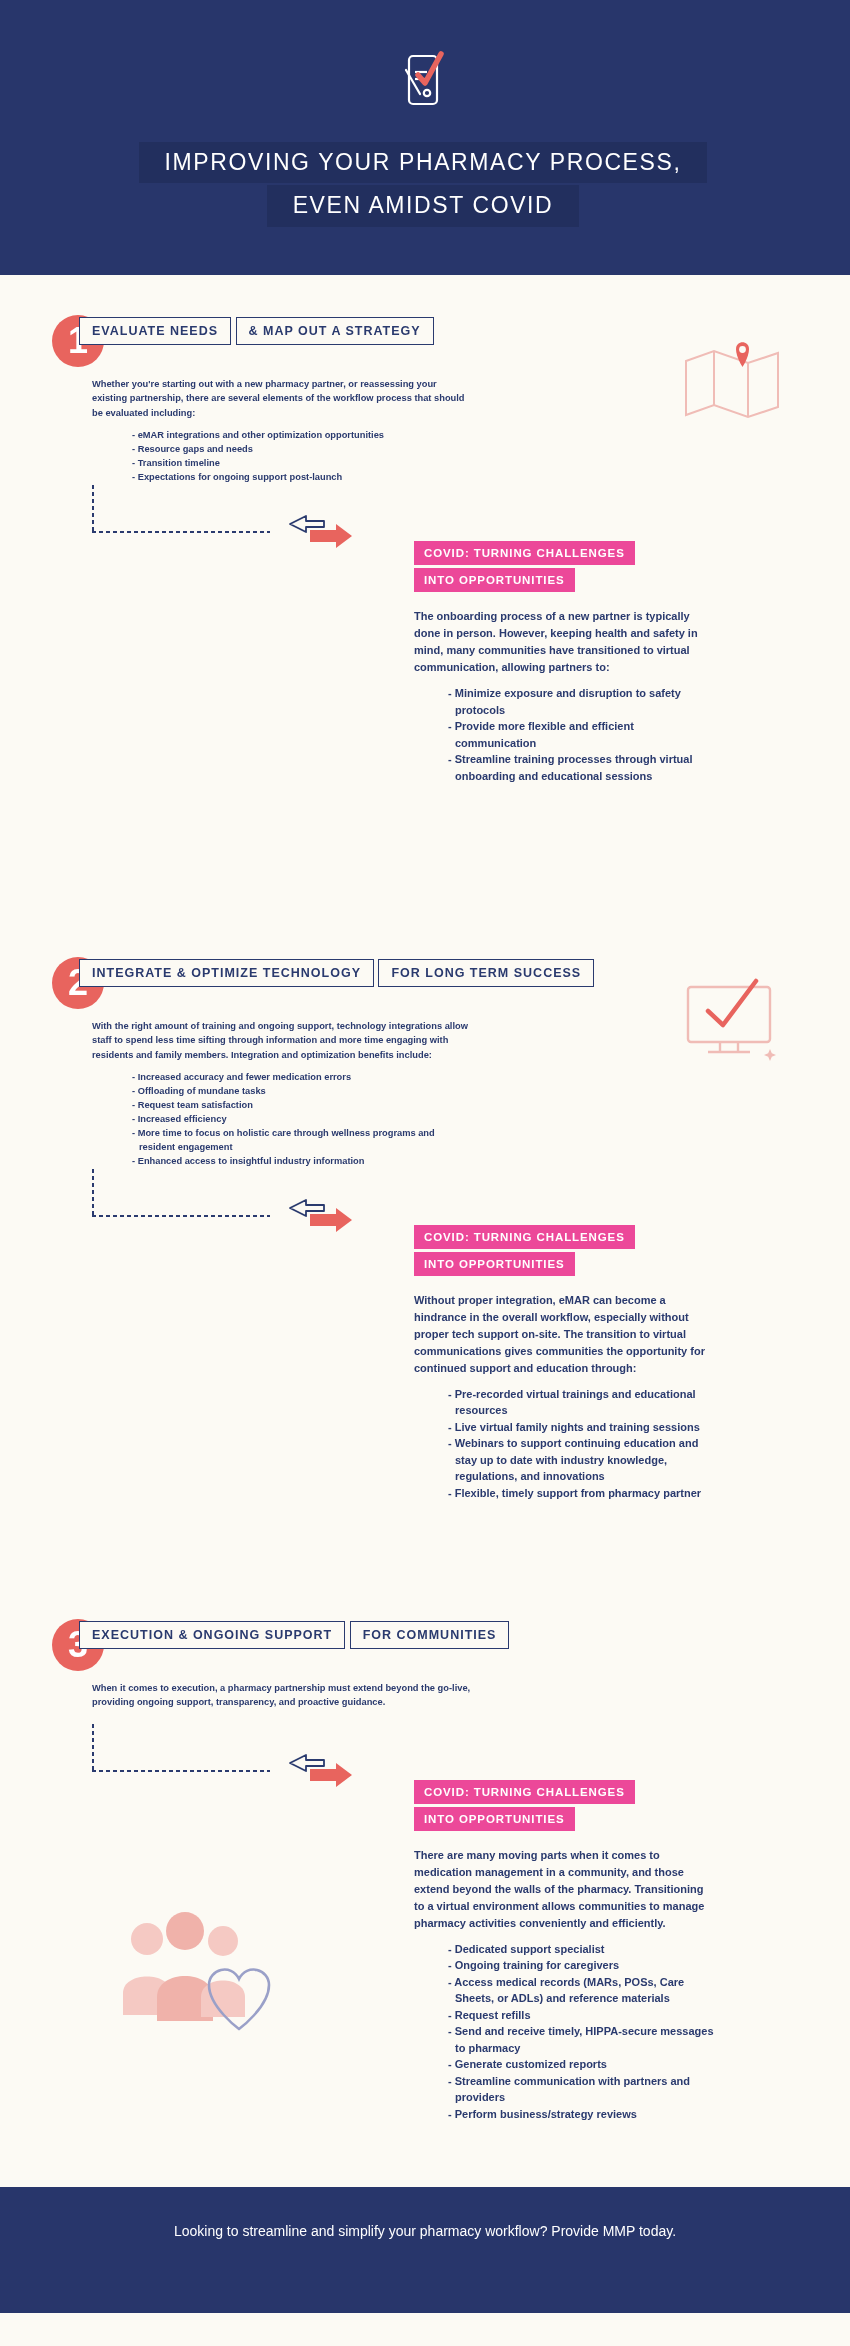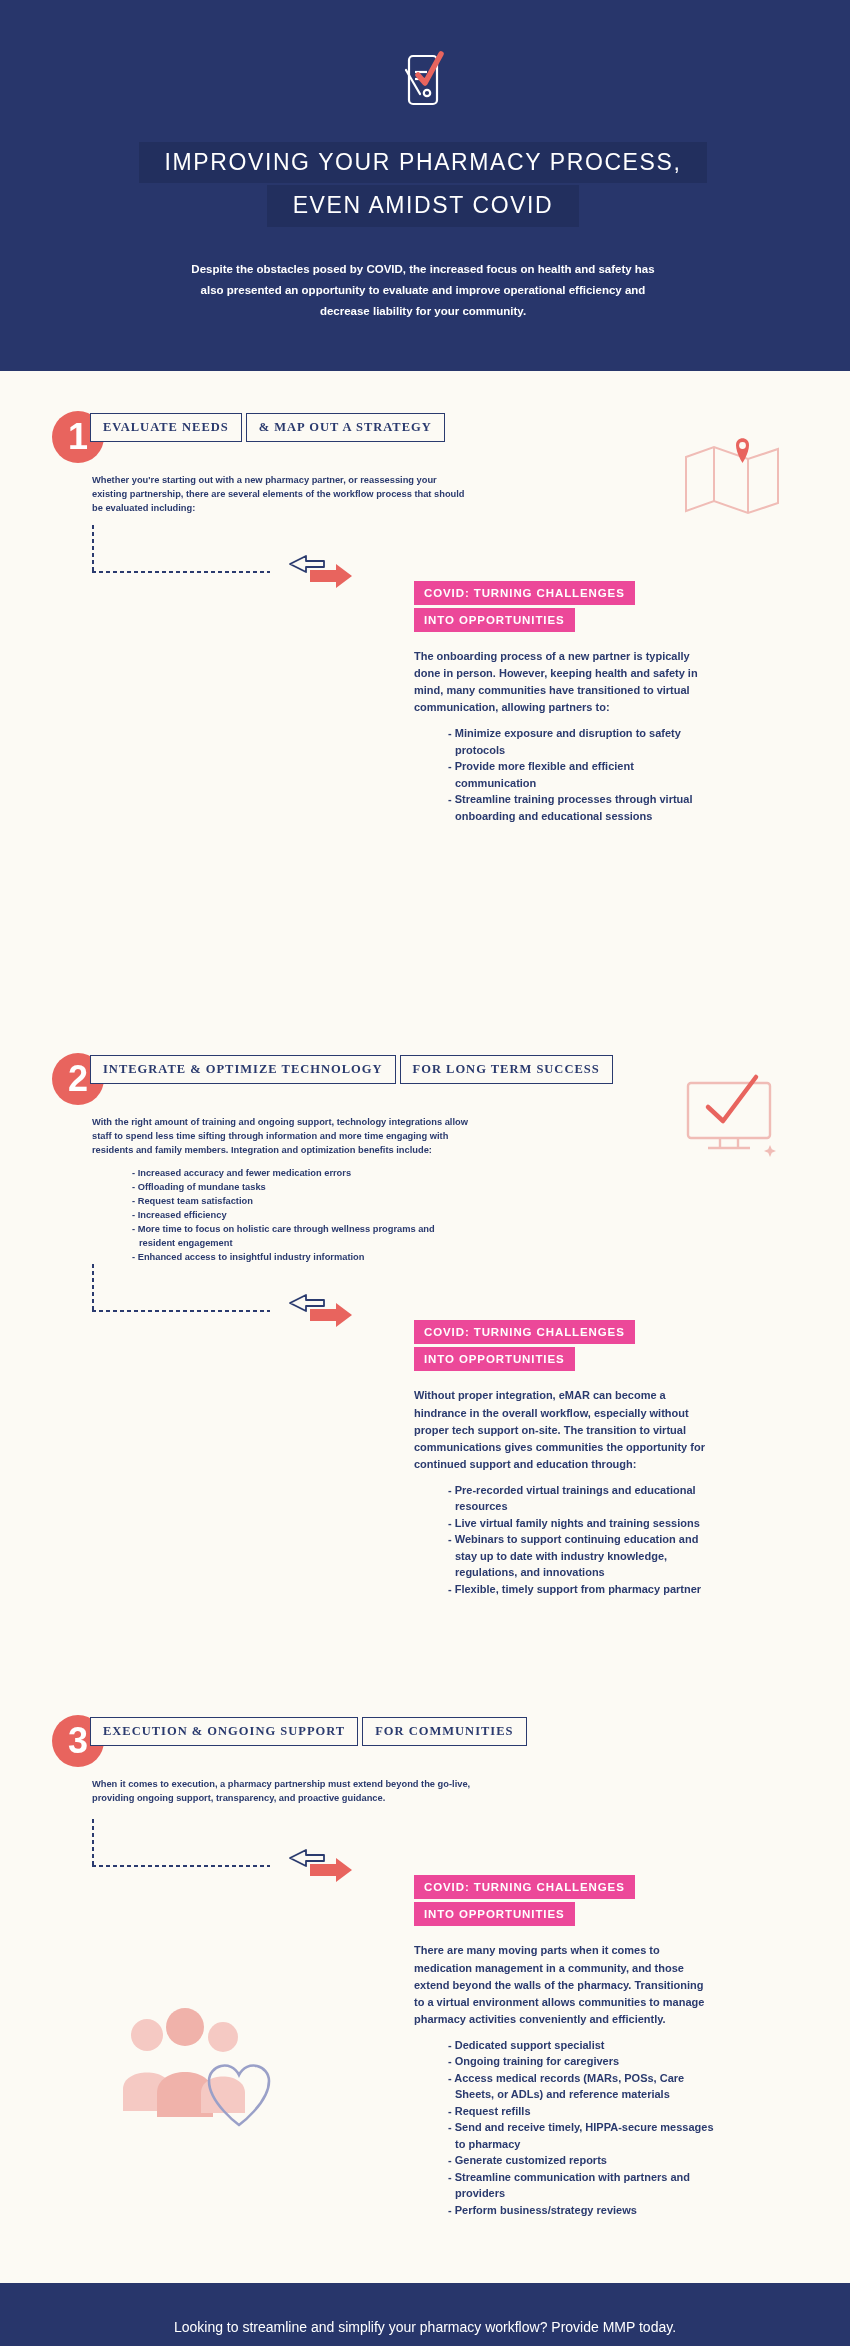--- a/index.html
+++ b/index.html
@@ -48,21 +48,21 @@
   .step-circle {
     position: absolute; left: 0; top: 0;
     width: 52px; height: 52px; border-radius: 50%;
     background: #e8645e;
     color: #fff;
     font-size: 36px; font-weight: bold;
     display: flex; align-items: center; justify-content: center;
     line-height: 1;
     z-index: 1;
   }
-  .step-titles { position: absolute; left: 38px; top: 2px; z-index: 2; font-family: Liberation Serif, serif; }
+  .step-titles { position: absolute; left: 27px; top: 2px; z-index: 2; }
   .step-title-box {
     border: 1.3px solid #2a3a6e;
     background: #fcfaf4;
     display: inline-block;
     padding: 6px 12px 6px 12px;
     font-size: 12.5px;
     font-weight: bold;
     letter-spacing: 1px;
     color: #2a3a6e;
     white-space: nowrap;
@@ -139,21 +139,20 @@
         <line x1="28" y1="33" x2="40" y2="33" stroke="#ffffff" stroke-width="2.2"></line>
         <circle cx="40" cy="47" r="3.2" fill="none" stroke="#ffffff" stroke-width="2.2"></circle>
         <path d="M19 24 L33 48" stroke="#ffffff" stroke-width="2.2" fill="none" stroke-linecap="round"></path>
         <path d="M31 29 L38 37 L54 8" stroke="#e8645e" stroke-width="5.5" fill="none" stroke-linecap="round" stroke-linejoin="round"></path>
       </svg>
     </div>
     <div class="hero-title-wrap">
       <div class="hero-title-line l1">IMPROVING YOUR PHARMACY PROCESS,</div><br>
       <div class="hero-title-line l2">EVEN AMIDST COVID</div>
     </div>
-    <div class="hero-sub">Despite the obstacles posed by COVID, the increased focus on health and safety has also presented an opportunity to evaluate and improve operational efficiency and decrease liability for your community.</div>
   </div>
 
   <div class="body-area">
 
     <div class="section" style="min-height:620px;">
       <div class="illus illus-map">
         <svg viewBox="0 0 110 90" width="110" height="90">
           <path d="M8 24 L36 14 L70 26 L100 16 L100 70 L70 80 L36 68 L8 78 Z" fill="none" stroke="#f0bcb6" stroke-width="2"></path>
           <line x1="36" y1="14" x2="36" y2="68" stroke="#f0bcb6" stroke-width="2"></line>
           <line x1="70" y1="26" x2="70" y2="80" stroke="#f0bcb6" stroke-width="2"></line>
@@ -165,20 +164,26 @@
       <div class="step-head">
         <div class="step-circle">1</div>
         <div class="step-titles">
           <div class="step-title-box l1">EVALUATE NEEDS</div>
           <div class="step-title-box l2">&amp; MAP OUT A STRATEGY</div>
         </div>
       </div>
 
       <div class="sec-body">
         <p>Whether you're starting out with a new pharmacy partner, or reassessing your existing partnership, there are several elements of the workflow process that should be evaluated including:</p>
+        <ul class="bullets">
+          <li>- eMAR integrations and other optimization opportunities</li>
+          <li>- Resource gaps and needs</li>
+          <li>- Transition timeline</li>
+          <li>- Expectations for ongoing support post-launch</li>
+        </ul>
       </div>
 
       <div class="connector">
         <div class="conn-v"></div>
         <div class="conn-h"></div>
         <div class="arrow-pair">
           <svg viewBox="0 0 80 38" width="80" height="38">
             <path d="M26 4 L10 12 L26 20 L26 15 L44 15 L44 9 L26 9 Z" fill="none" stroke="#2a3a6e" stroke-width="1.8" stroke-linejoin="round"></path>
             <path d="M30 18 L30 30 L56 30 L56 36 L72 24 L56 12 L56 18 Z" fill="#e8645e"></path>
           </svg>

